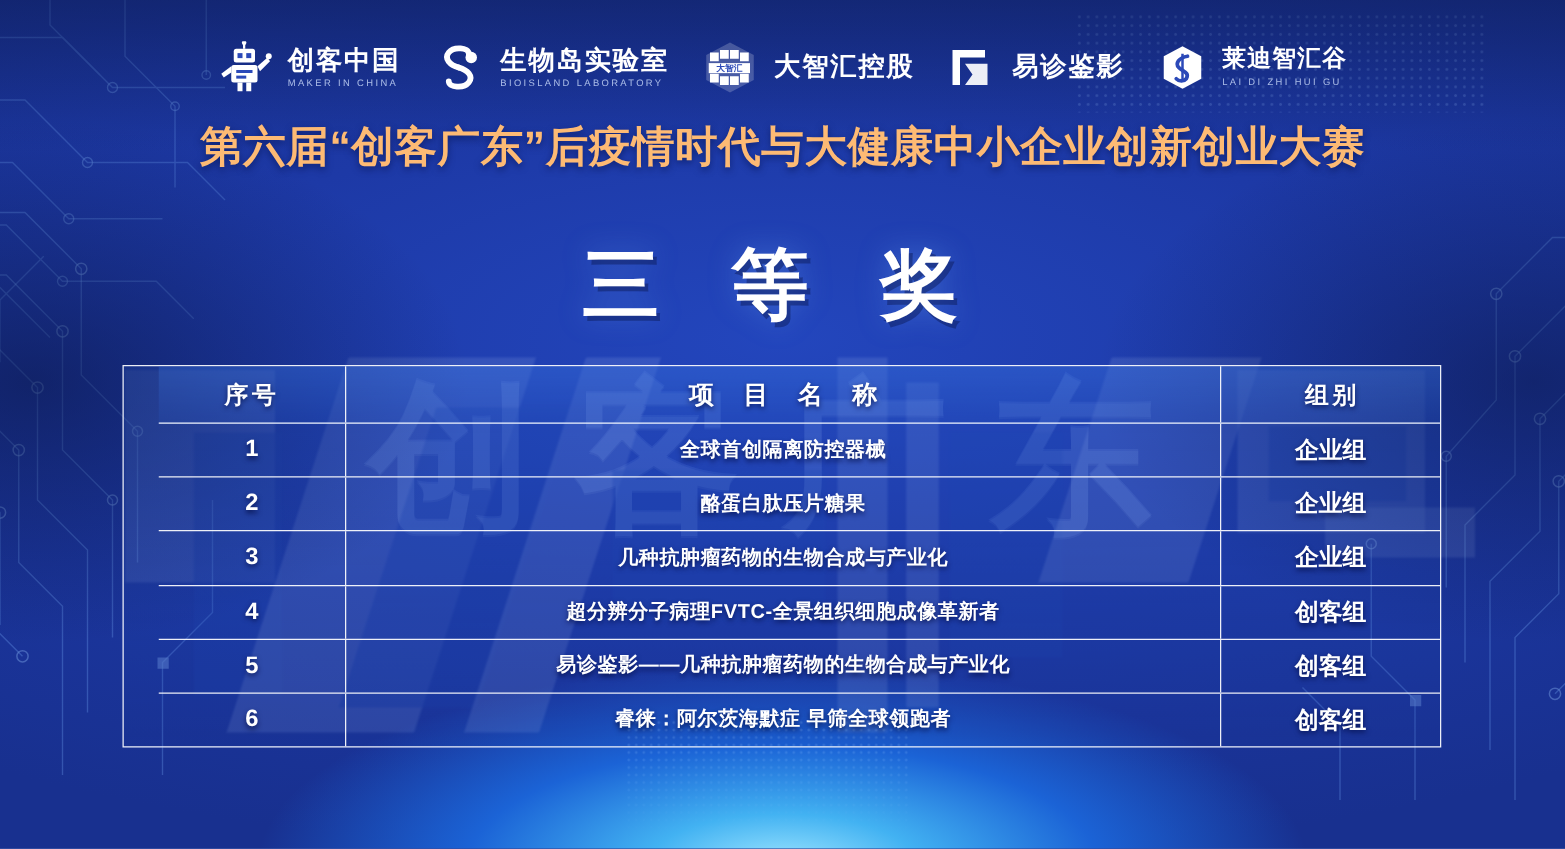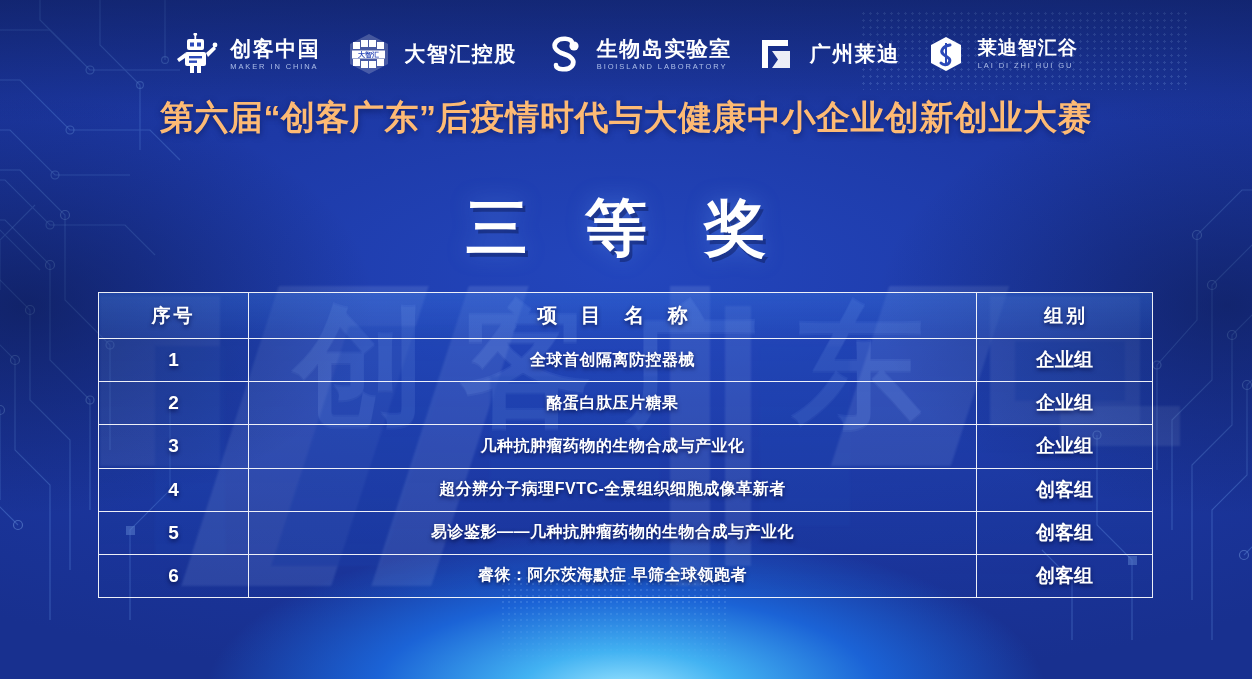--- a/index.html
+++ b/index.html
@@ -103,20 +103,21 @@
     text-indent:20px;
     text-shadow:3px 4px 0 rgba(10,25,85,.45), 0 0 22px rgba(120,180,255,.35);
   }
 
   
   .table{
     position:absolute; left:98px; top:292px; width:1055px; height:306px;
     border:1.5px solid rgba(255,255,255,.92);
     display:flex; flex-direction:column;
     background:linear-gradient(180deg, rgba(40,90,205,.20), rgba(20,50,150,.12));
+    padding-left:28px;
   }
   .row{
     display:flex; flex:1 1 0; min-height:0;
     border-bottom:1.5px solid rgba(255,255,255,.92);
   }
   .row:last-child{ border-bottom:none; }
   .row.head{ flex:0 0 46px; }
   .cell{
     display:flex; align-items:center; justify-content:center;
     color:#ffffff; font-weight:700;
@@ -267,20 +268,36 @@
         </svg>
       </span>
       <span class="txt">
         <span class="cn">创客中国</span>
         <span class="en">MAKER IN CHINA</span>
       </span>
     </div>
 
     <div class="logo">
       <span class="mark">
+        <svg width="42" height="40" viewBox="0 0 42 40">
+          <g fill="none" stroke="#ffffff" stroke-width="4.6" stroke-linecap="round">
+            <path d="M29 9 C29 4, 17 3, 13 8 C9 13, 14 18, 21 20"></path>
+            <path d="M13 31 C13 36, 25 37, 29 32 C33 27, 28 22, 21 20"></path>
+          </g>
+          <circle cx="31" cy="12" r="4.6" fill="#ffffff"></circle>
+        </svg>
+      </span>
+      <span class="txt">
+        <span class="cn">生物岛实验室</span>
+        <span class="en">BIOISLAND LABORATORY</span>
+      </span>
+    </div>
+
+    <div class="logo">
+      <span class="mark">
         <svg width="46" height="44" viewBox="0 0 46 44">
           <g fill="#ffffff" opacity=".95">
             <path d="M23 2 L42 12 L42 32 L23 42 L4 32 L4 12 Z" opacity=".22"></path>
           </g>
           <g fill="#ffffff">
             <rect x="7" y="10" width="7" height="7"></rect>
               <rect x="15" y="8" width="7" height="7"></rect>
             <rect x="23" y="8" width="7" height="7"></rect>
               <rect x="31" y="10" width="7" height="7"></rect>
             <rect x="7" y="27" width="7" height="7"></rect>
@@ -292,45 +309,29 @@
           <text x="22.5" y="25" font-size="7" font-weight="700" fill="#2b49b8" text-anchor="middle" font-family="'Liberation Sans',sans-serif">大智汇</text>
         </svg>
       </span>
       <span class="txt">
         <span class="cn">大智汇控股</span>
       </span>
     </div>
 
     <div class="logo">
       <span class="mark">
-        <svg width="42" height="40" viewBox="0 0 42 40">
-          <g fill="none" stroke="#ffffff" stroke-width="4.6" stroke-linecap="round">
-            <path d="M29 9 C29 4, 17 3, 13 8 C9 13, 14 18, 21 20"></path>
-            <path d="M13 31 C13 36, 25 37, 29 32 C33 27, 28 22, 21 20"></path>
-          </g>
-          <circle cx="31" cy="12" r="4.6" fill="#ffffff"></circle>
-        </svg>
-      </span>
-      <span class="txt">
-        <span class="cn">生物岛实验室</span>
-        <span class="en">BIOISLAND LABORATORY</span>
-      </span>
-    </div>
-
-    <div class="logo">
-      <span class="mark">
         <svg width="40" height="40" viewBox="0 0 40 40">
           <g fill="#ffffff">
             <path d="M4 6 L4 34 L10 34 L10 12 L30 12 L30 6 Z"></path>
             <path d="M14 17 L32 17 L32 34 L14 34 L20 25.5 Z" opacity=".92"></path>
           </g>
         </svg>
       </span>
       <span class="txt">
-        <span class="cn">广州莱迪</span>
+        <span class="cn">易诊鉴影</span>
       </span>
     </div>
 
     <div class="logo small">
       <span class="mark">
         <svg width="40" height="40" viewBox="0 0 40 40">
           <path d="M20 3 L35 11 L35 29 L20 37 L5 29 L5 11 Z" fill="#ffffff"></path>
           <path d="M24 11 C17 12, 14 17, 17 20 C20 23, 26 24, 23 29 C21 31.5, 17 31, 15 29" fill="none" stroke="#2b49b8" stroke-width="3" stroke-linecap="round"></path>
           <path d="M20 9 L20 31" stroke="#2b49b8" stroke-width="2"></path>
         </svg>

